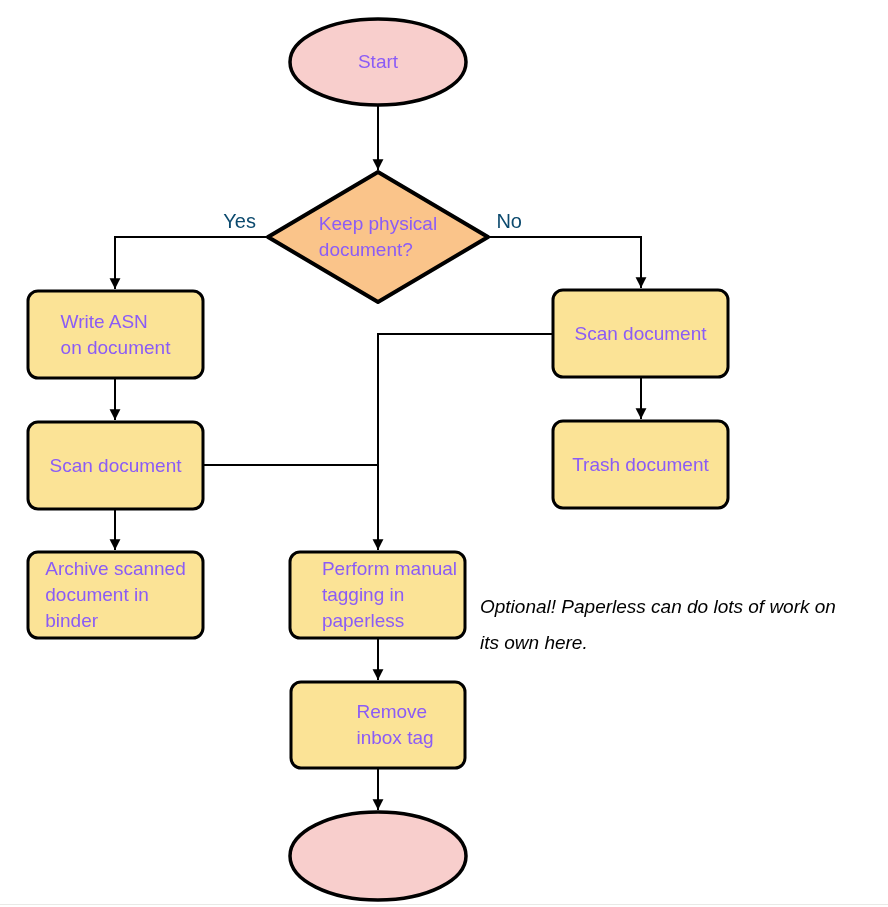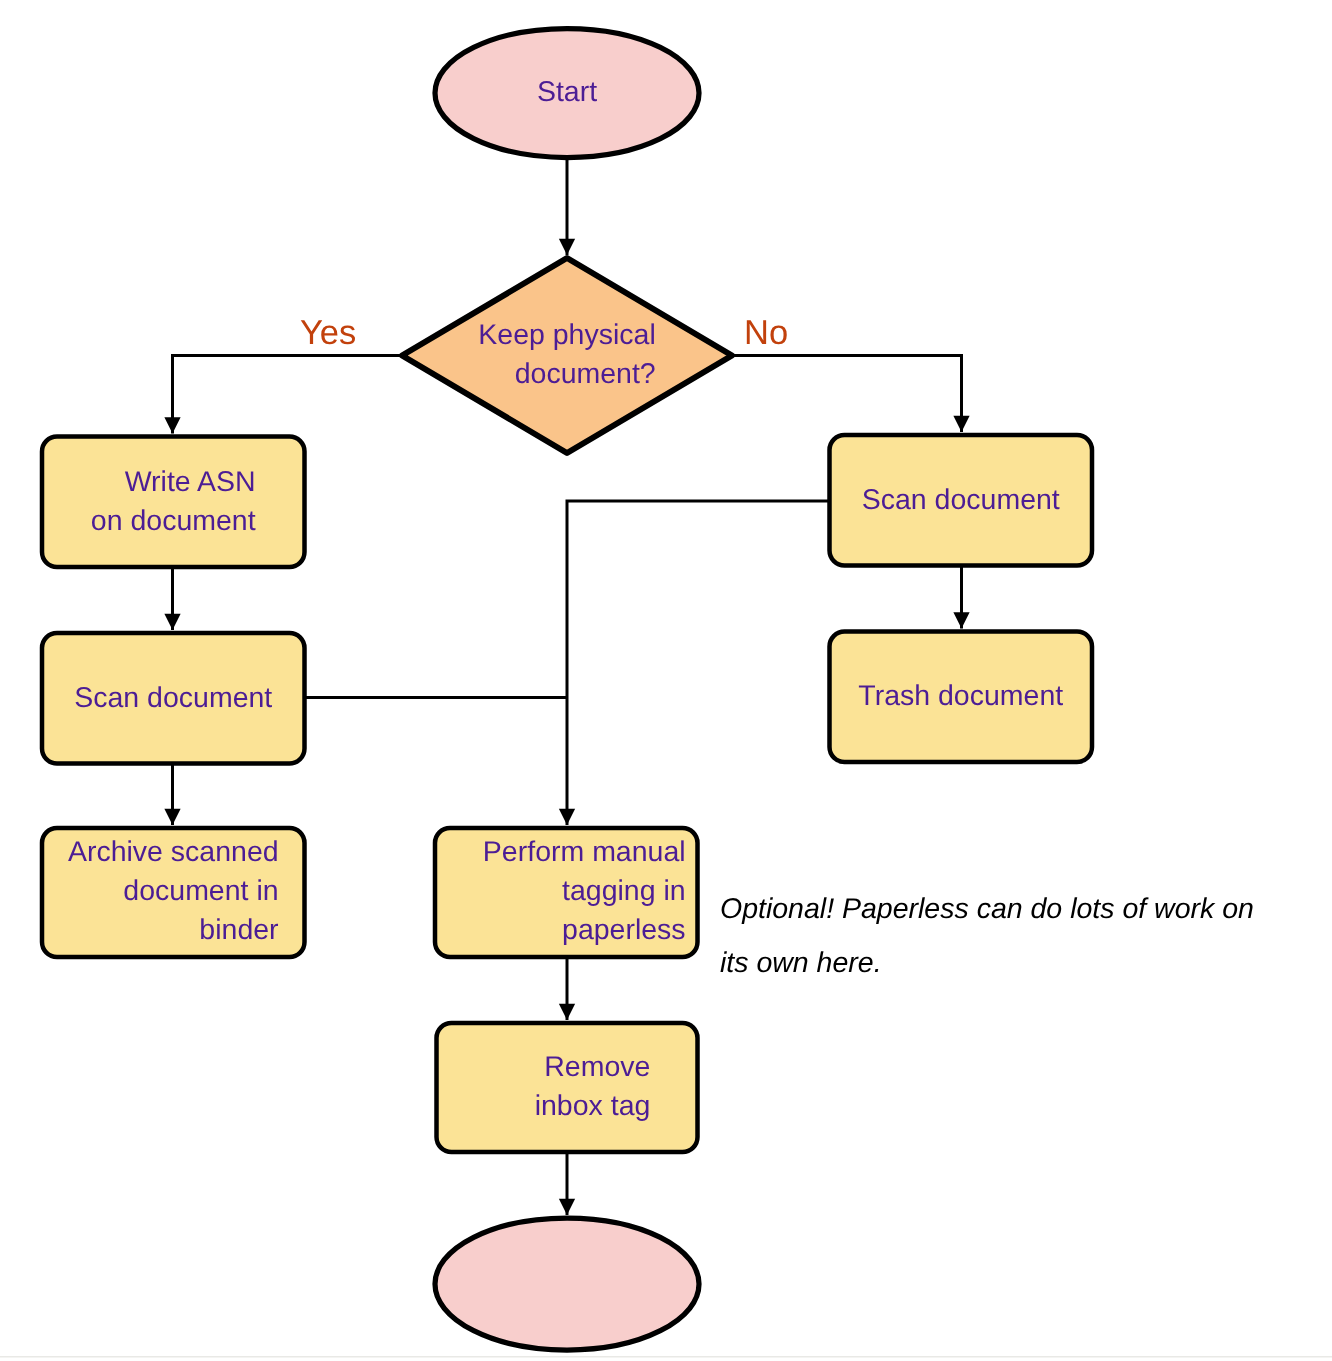--- a/index.html
+++ b/index.html
@@ -30,33 +30,33 @@
     fill: none;
     stroke: #000000;
     stroke-width: 2;
   }
   .arrowhead { fill: #000000; }
   .label {
     position: absolute;
     display: flex;
     align-items: center;
     justify-content: center;
-    text-align: right;
+    text-align: left;
     font-size: 19px;
     line-height: 26px;
-    color: #4c1d95;
+    color: #8b5cf6;
     white-space: pre-line;
     pointer-events: none;
   }
   .edge-label {
     position: absolute;
-    font-size: 23px;
+    font-size: 20px;
     line-height: 24px;
-    color: #c2410c;
-    text-align: left;
+    color: #0c4a6e;
+    text-align: right;
   }
   .note {
     position: absolute;
     left: 480px;
     top: 589px;
     width: 405px;
     font-size: 19px;
     font-style: italic;
     line-height: 36px;
     color: #000000;
@@ -117,19 +117,19 @@
 binder</div>
   <div class="label" style="left:553px; top:290px; width:175px; height:87px;">Scan document</div>
   <div class="label" style="left:553px; top:421px; width:175px; height:87px;border-radius:26px;">Trash document</div>
   <div class="label" style="left:290px; top:552px; width:175px; height:86px;margin-left:12px;">Perform manual
 tagging in
 paperless</div>
   <div class="label" style="left:291px; top:682px; width:174px; height:86px;margin-left:17px;">Remove
 inbox tag</div>
 
   <div class="edge-label" style="left:200px; top:209px; width:56px;">Yes</div>
-  <div class="edge-label" style="left:496px; top:209px; width:56px;">No</div>
+  <div class="edge-label" style="left:466px; top:209px; width:56px;">No</div>
 
   <div class="note">Optional! Paperless can do lots of work on
 its own here.</div>
 
   <div class="bottom-hairline"></div>
 </div>
 
 </body></html>

